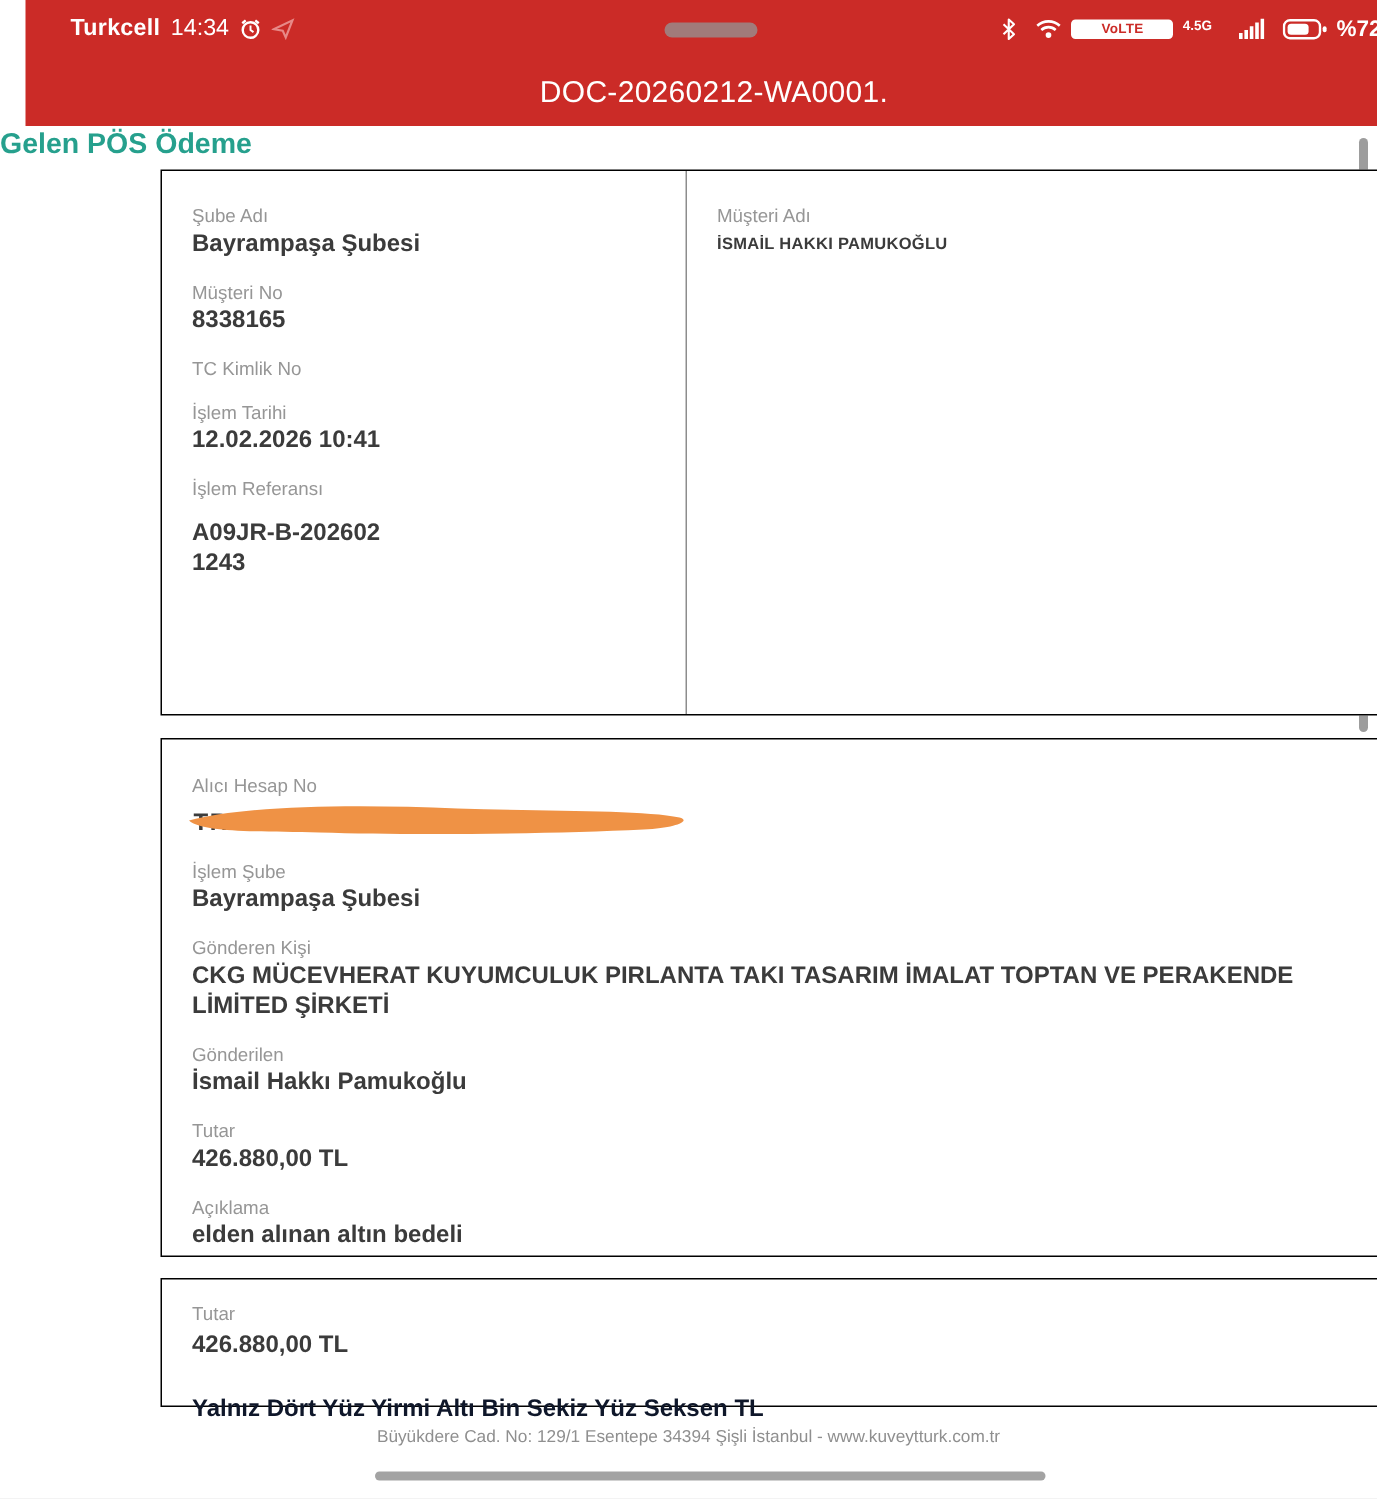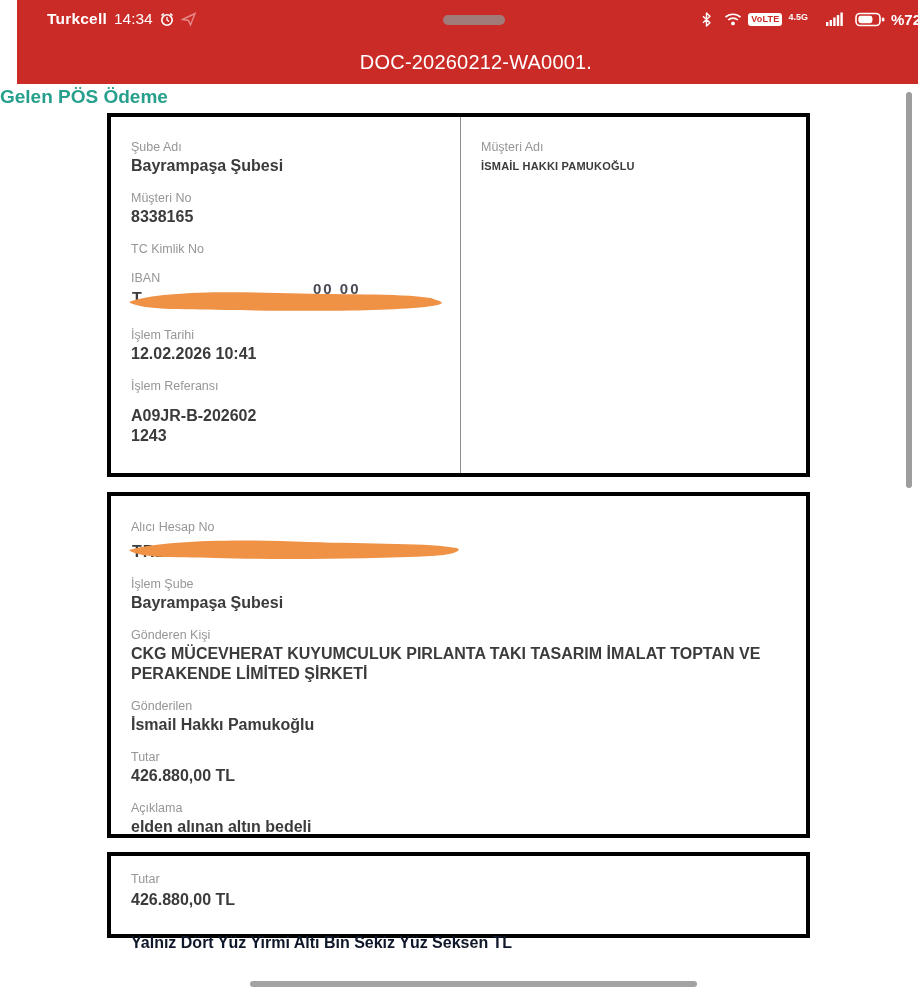--- a/index.html
+++ b/index.html
@@ -9,33 +9,33 @@
   
   .appbar{position:absolute;top:0;left:17px;width:918px;height:84px;background:#cb2b27;}
   .statusrow{position:absolute;top:7px;left:0;width:918px;height:24px;display:flex;align-items:center;color:#fff;}
   .carrier{font-size:15.5px;font-weight:bold;margin-left:30px;letter-spacing:.2px;}
   .clock{font-size:15.5px;font-weight:normal;margin-left:7px;}
   .sicon{display:inline-flex;align-items:center;margin-left:6px;}
   .camera-pill{position:absolute;top:15px;left:426px;width:62px;height:10px;border-radius:5px;
                background:#9a8a8a;opacity:.85;}
   .status-right{margin-left:auto;margin-right:14px;display:flex;align-items:center;gap:6px;}
   .volte-badge{background:#fff;color:#cb2b27;font-weight:bold;font-size:9px;line-height:13px;
-               padding:0 3px;border-radius:3px;letter-spacing:.2px;}
+               padding:0 20px;border-radius:3px;letter-spacing:.2px;}
   .net{display:flex;align-items:center;gap:18px;}
   .net-label{font-size:9px;font-weight:bold;line-height:9px;margin-bottom:4px;}
   .batt-pct{font-size:15px;font-weight:bold;}
   .doc-title{position:absolute;top:51px;left:0;width:918px;text-align:center;color:#fff;
              font-size:20px;font-weight:500;letter-spacing:.2px;}
 
   
   .page-title{position:absolute;top:86px;left:0;width:918px;text-align:left;
               color:#26a08d;font-size:19px;font-weight:bold;}
   .scrollbar{position:absolute;right:6px;top:92px;width:6px;height:396px;background:#9d9d9d;border-radius:3px;}
 
-  .panel{position:absolute;left:107px;width:703px;border:4px solid #000000;box-sizing:border-box;background:#fff;}
+  .panel{position:absolute;left:107px;width:812px;border:1px solid #000000;box-sizing:border-box;background:#fff;}
   .panel-1{top:113px;height:364px;display:flex;}
   .panel-1 .cell-left{width:350px;border-right:1px solid #8d8d8d;padding:23px 20px;box-sizing:border-box;}
   .panel-1 .cell-right{flex:1;padding:23px 20px;box-sizing:border-box;}
   .panel-2{top:492px;height:346px;padding:24px 20px;}
   .panel-3{top:852px;height:86px;padding:16px 20px;}
 
   .field{margin-bottom:15px;}
   .flabel{font-size:12.5px;color:#969696;line-height:14px;margin-bottom:2px;}
   .fvalue{font-size:16px;font-weight:bold;color:#3b3b3b;line-height:20px;white-space:pre-line;}
   .fvalue.caps{font-size:11px;letter-spacing:.2px;}
@@ -124,31 +124,20 @@
         <div class="fvalue">Bayrampaşa Şubesi</div>
       </div>
       <div class="field">
         <div class="flabel">Müşteri No</div>
         <div class="fvalue">8338165</div>
       </div>
       <div class="field">
         <div class="flabel">TC Kimlik No</div>
       </div>
       <div class="field">
-        <div class="flabel">IBAN</div>
-        <div class="masked">
-          <span class="frag frag-left">T</span>
-          <span class="frag frag-digits">00 00</span>
-          <svg class="scribble" width="318" height="28" viewBox="0 0 318 28">
-            <path d="M3,16 C28,6 92,5 152,7 C212,9 272,7 305,12 C313,14 311,19 299,21 C250,26 160,25 100,24 C55,23 14,24 3,16 Z" fill="#ef9245"></path>
-            <path d="M292,13 C305,12 314,14 316,17 C313,20 300,21 290,20 Z" fill="#ef9245"></path>
-          </svg>
-        </div>
-      </div>
-      <div class="field">
         <div class="flabel">İşlem Tarihi</div>
         <div class="fvalue">12.02.2026 10:41</div>
       </div>
       <div class="field">
         <div class="flabel">İşlem Referansı</div>
         <div class="fvalue gap-value">A09JR-B-202602
 1243</div>
       </div>
     </div>
     <div class="cell-right">
@@ -190,15 +179,16 @@
       <div class="fvalue">elden alınan altın bedeli</div>
     </div>
   </div>
 
   <div class="panel panel-3">
     <div class="flabel">Tutar</div>
     <div class="total-amount">426.880,00 TL</div>
     <div class="total-words">Yalnız Dört Yüz Yirmi Altı Bin Sekiz Yüz Seksen TL</div>
   </div>
 
+  <div class="footer">Büyükdere Cad. No: 129/1 Esentepe 34394 Şişli İstanbul - www.kuveytturk.com.tr</div>
   <div class="home-indicator"></div>
 
 </div>
 
 </body></html>

